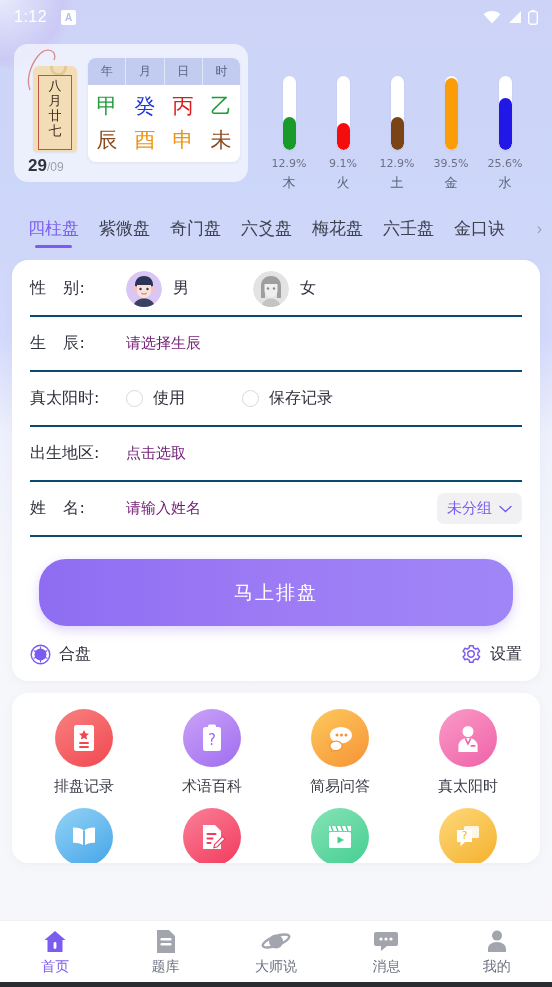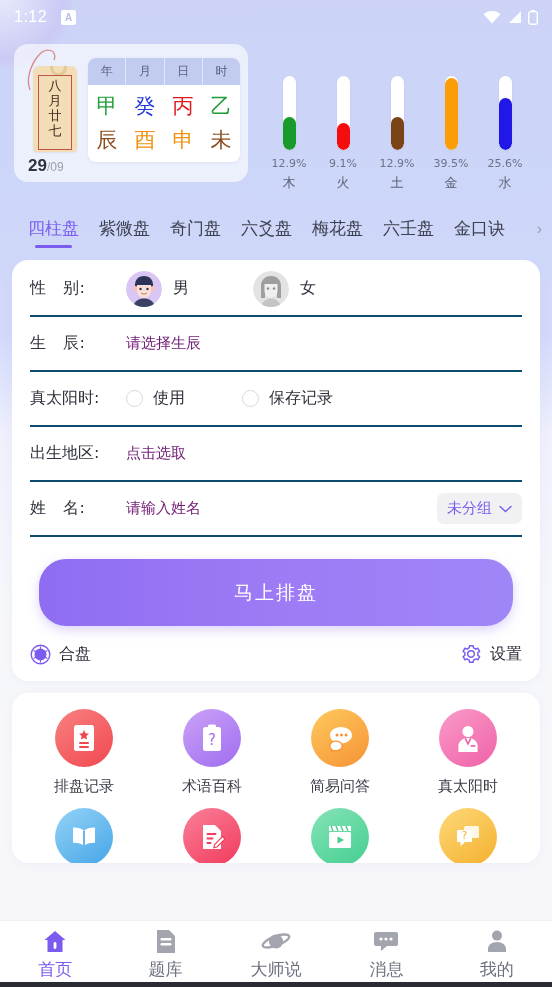--- a/index.html
+++ b/index.html
@@ -104,21 +104,21 @@
   .gitem{ text-align:center;}
   .gicon{ width:58px; height:58px; border-radius:50%; margin:0 auto; display:flex; align-items:center;
      justify-content:center;}
   .glabel{ font-size:15px; color:#3a3c48; margin-top:10px; font-family:"DejaVu Sans",sans-serif;}
 
   
   .bottomnav{ position:absolute; left:0; bottom:0; width:552px; height:67px; background:#fff;
      display:flex; align-items:flex-start; padding-top:6px; border-top:1px solid #f2f2f5; z-index:6;}
   .nav{ flex:1; text-align:center;}
   .nav .nicon{ height:28px; display:flex; align-items:center; justify-content:center;}
-  .nav .nlabel{ font-size:17px; color:#6e7180; margin-top:3px; font-family:"DejaVu Sans",sans-serif;}
+  .nav .nlabel{ font-size:14px; color:#6e7180; margin-top:3px; font-family:"DejaVu Sans",sans-serif;}
   .nav.active .nlabel{ color:#7c5cf0;}
   .homebar{ position:absolute; left:0; bottom:0; width:552px; height:5px; background:#2a2c34; z-index:7;}
 </style>
 </head>
 <body>
 
 <div class="phone">
 
   <div class="deco-circle"></div>
 

